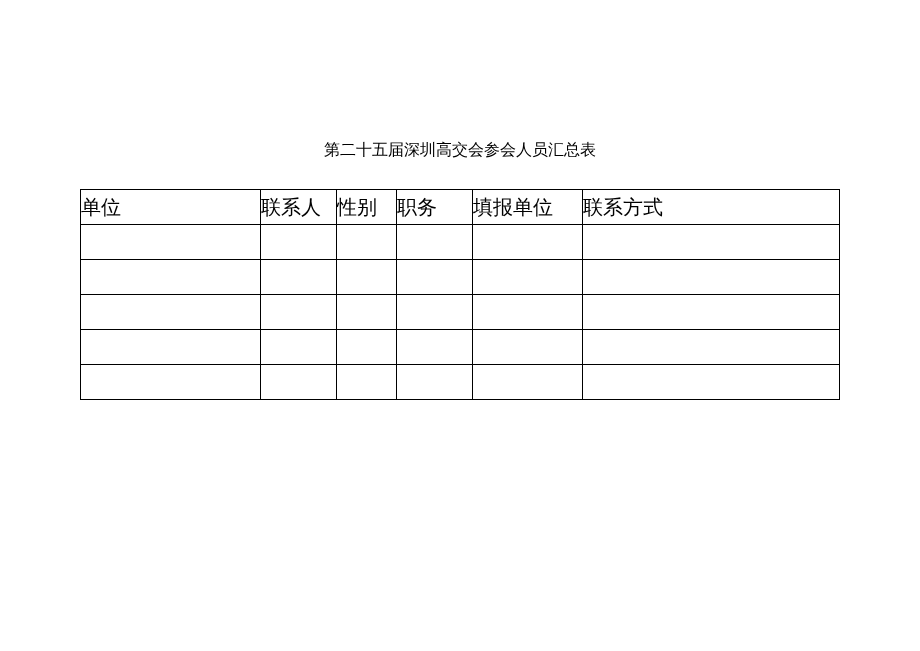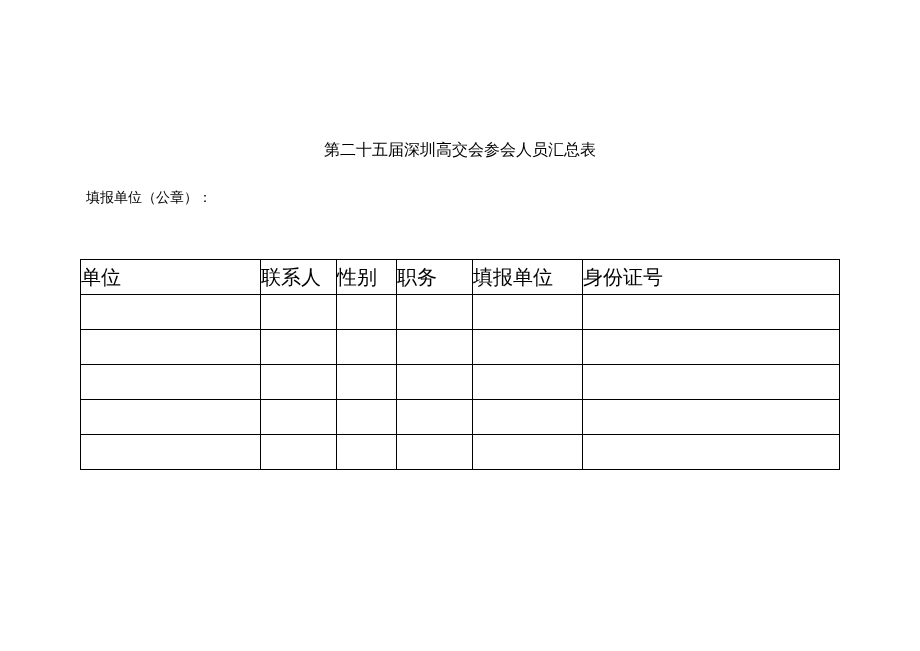--- a/index.html
+++ b/index.html
@@ -52,39 +52,38 @@
     .col-gender { width: 60px; }
     .col-position { width: 76px; }
     .col-phone { width: 110px; }
     .col-id { width: auto; }
   </style>
 </head>
 <body>
 
 <div class="page">
   <h1 class="title">第二十五届深圳高交会参会人员汇总表</h1>
-  <div class="subtitle">填报单位（公章）：</div>
 
   <table>
     <colgroup>
       <col class="col-unit">
       <col class="col-contact">
       <col class="col-gender">
       <col class="col-position">
       <col class="col-phone">
       <col class="col-id">
     </colgroup>
     <thead>
       <tr>
         <th>单位</th>
         <th>联系人</th>
         <th>性别</th>
         <th>职务</th>
         <th>填报单位</th>
-        <th>身份证号</th>
+        <th>联系方式</th>
       </tr>
     </thead>
     <tbody>
       <tr>
         <td></td>
         <td></td>
         <td></td>
         <td></td>
         <td></td>
         <td></td>

